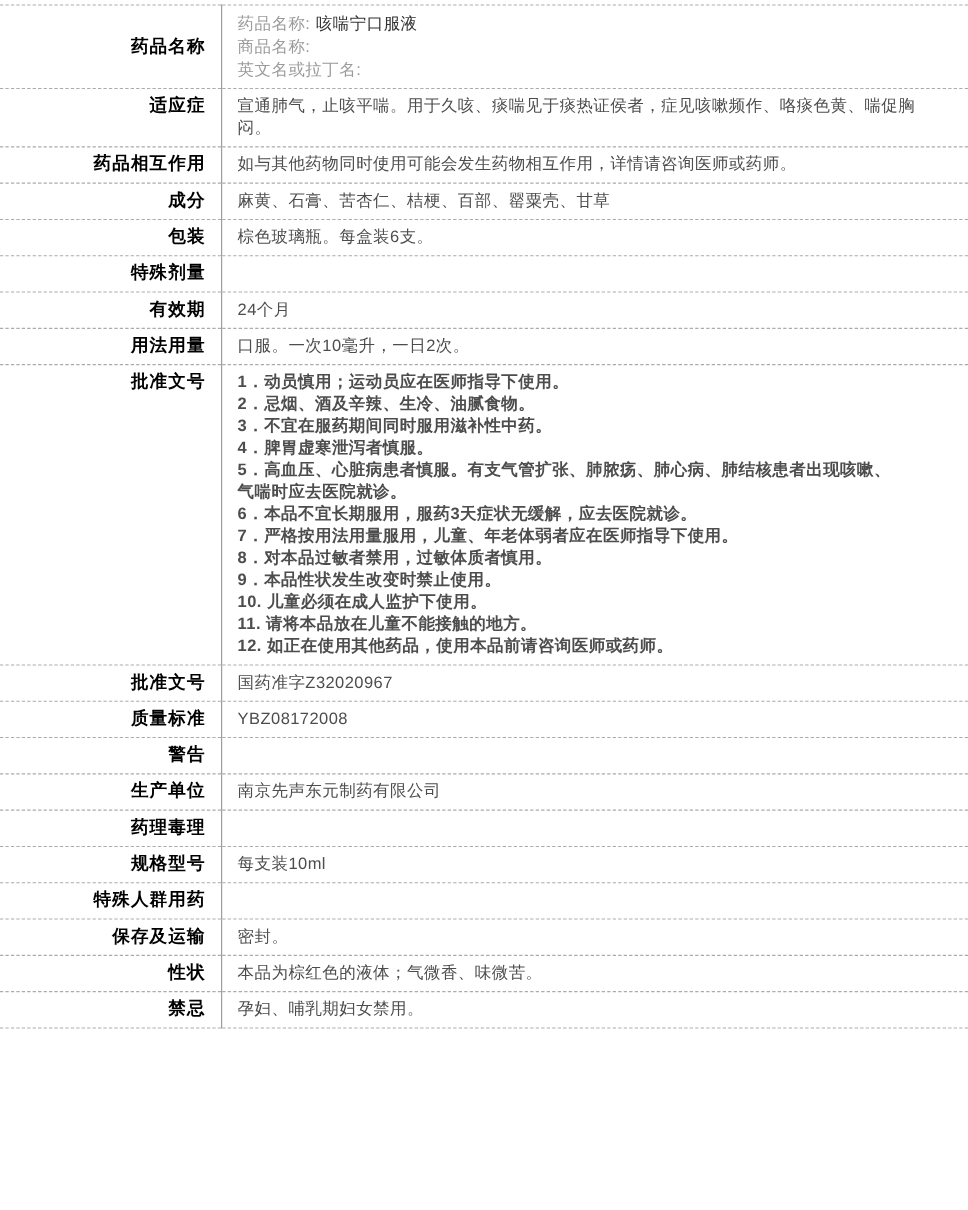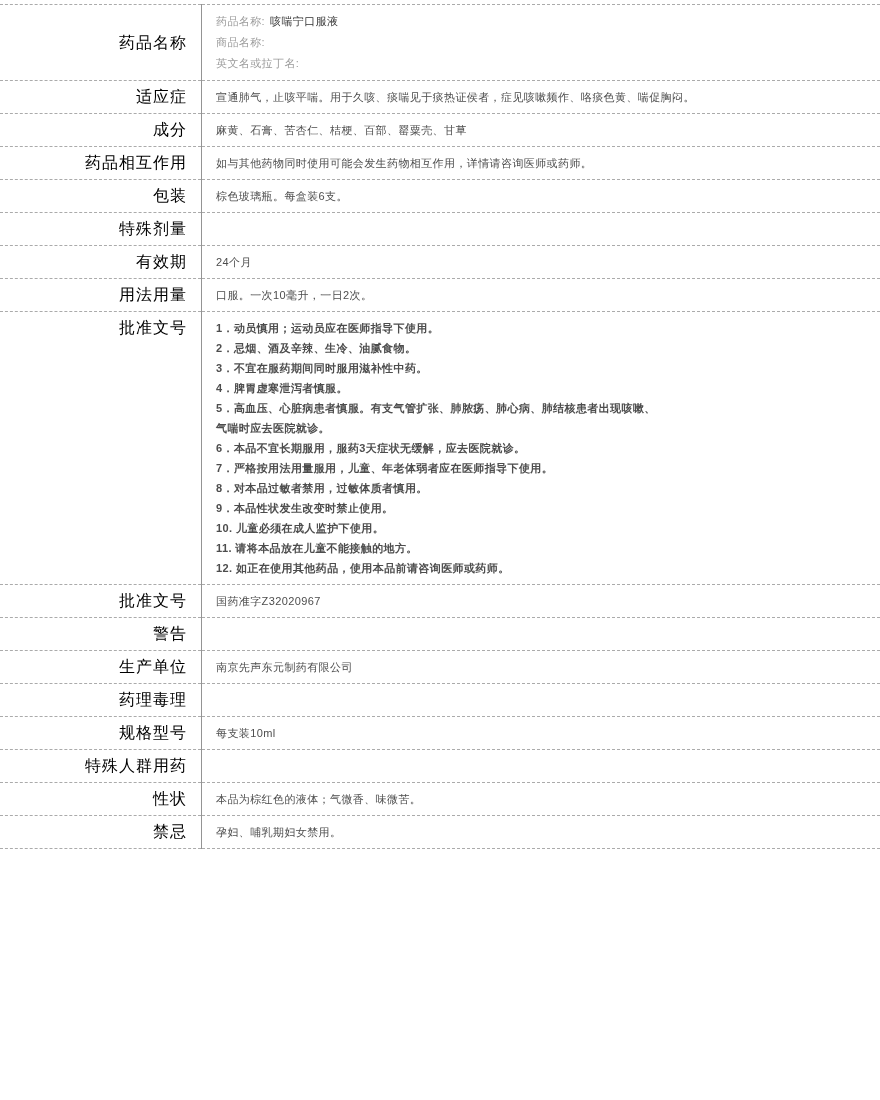--- a/index.html
+++ b/index.html
@@ -21,35 +21,35 @@
   }
   table.drug-table td {
     border-top: 1px dashed #ababab;
   }
   table.drug-table tr:last-child td {
     border-bottom: 1px dashed #ababab;
   }
   td.cell-label {
     width: 187px;
     border-right: 1px solid #949494;
-    font-weight: normal;
+    font-weight: bold;
     font-size: 16px;
     letter-spacing: 1px;
     color: #000000;
     text-align: right;
     vertical-align: top;
     padding: 6px 14px 6px 0;
     line-height: 20px;
     white-space: nowrap;
   }
   td.cell-label.v-mid {
     vertical-align: middle;
   }
   td.cell-content {
-    font-size: 11px;
+    font-size: 15px;
     letter-spacing: 0.4px;
     color: #4d4d4d;
     vertical-align: top;
     padding: 6px 28px 6px 14px;
     line-height: 20px;
   }
   .name-line {
     line-height: 21px;
   }
   .field-key {
@@ -83,27 +83,27 @@
         </div>
       </td>
     </tr>
 
     <tr>
       <td class="cell-label">适应症</td>
       <td class="cell-content">宣通肺气，止咳平喘。用于久咳、痰喘见于痰热证侯者，症见咳嗽频作、咯痰色黄、喘促胸闷。</td>
     </tr>
 
     <tr>
-      <td class="cell-label">成分</td>
-      <td class="cell-content">麻黄、石膏、苦杏仁、桔梗、百部、罂粟壳、甘草</td>
+      <td class="cell-label">药品相互作用</td>
+      <td class="cell-content">如与其他药物同时使用可能会发生药物相互作用，详情请咨询医师或药师。</td>
     </tr>
 
     <tr>
-      <td class="cell-label">药品相互作用</td>
-      <td class="cell-content">如与其他药物同时使用可能会发生药物相互作用，详情请咨询医师或药师。</td>
+      <td class="cell-label">成分</td>
+      <td class="cell-content">麻黄、石膏、苦杏仁、桔梗、百部、罂粟壳、甘草</td>
     </tr>
 
     <tr>
       <td class="cell-label">包装</td>
       <td class="cell-content">棕色玻璃瓶。每盒装6支。</td>
     </tr>
 
     <tr>
       <td class="cell-label">特殊剂量</td>
       <td class="cell-content"></td>
@@ -136,20 +136,24 @@
         <div class="note-line">11. 请将本品放在儿童不能接触的地方。</div>
         <div class="note-line">12. 如正在使用其他药品，使用本品前请咨询医师或药师。</div>
       </td>
     </tr>
 
     <tr>
       <td class="cell-label">批准文号</td>
       <td class="cell-content">国药准字Z32020967</td>
     </tr>
 
+    <tr>
+      <td class="cell-label">质量标准</td>
+      <td class="cell-content">YBZ08172008</td>
+    </tr>
 
     <tr>
       <td class="cell-label">警告</td>
       <td class="cell-content"></td>
     </tr>
 
     <tr>
       <td class="cell-label">生产单位</td>
       <td class="cell-content">南京先声东元制药有限公司</td>
     </tr>
@@ -162,20 +166,24 @@
     <tr>
       <td class="cell-label">规格型号</td>
       <td class="cell-content">每支装10ml</td>
     </tr>
 
     <tr>
       <td class="cell-label">特殊人群用药</td>
       <td class="cell-content"></td>
     </tr>
 
+    <tr>
+      <td class="cell-label">保存及运输</td>
+      <td class="cell-content">密封。</td>
+    </tr>
 
     <tr>
       <td class="cell-label">性状</td>
       <td class="cell-content">本品为棕红色的液体；气微香、味微苦。</td>
     </tr>
 
 
     <tr>
       <td class="cell-label">禁忌</td>
       <td class="cell-content">孕妇、哺乳期妇女禁用。</td>

